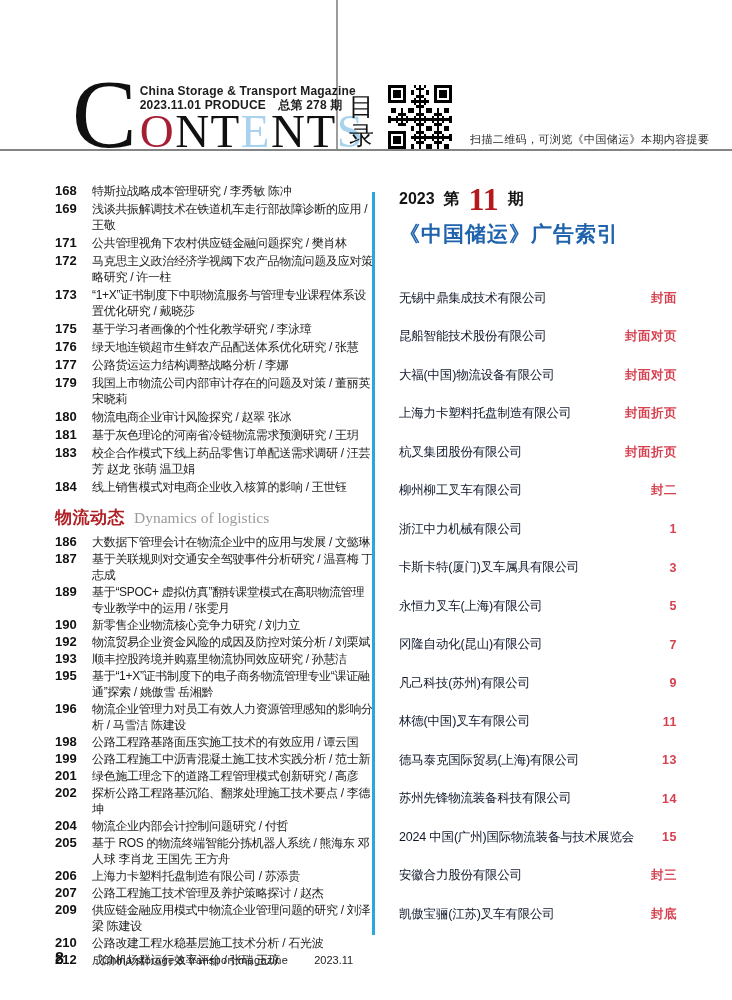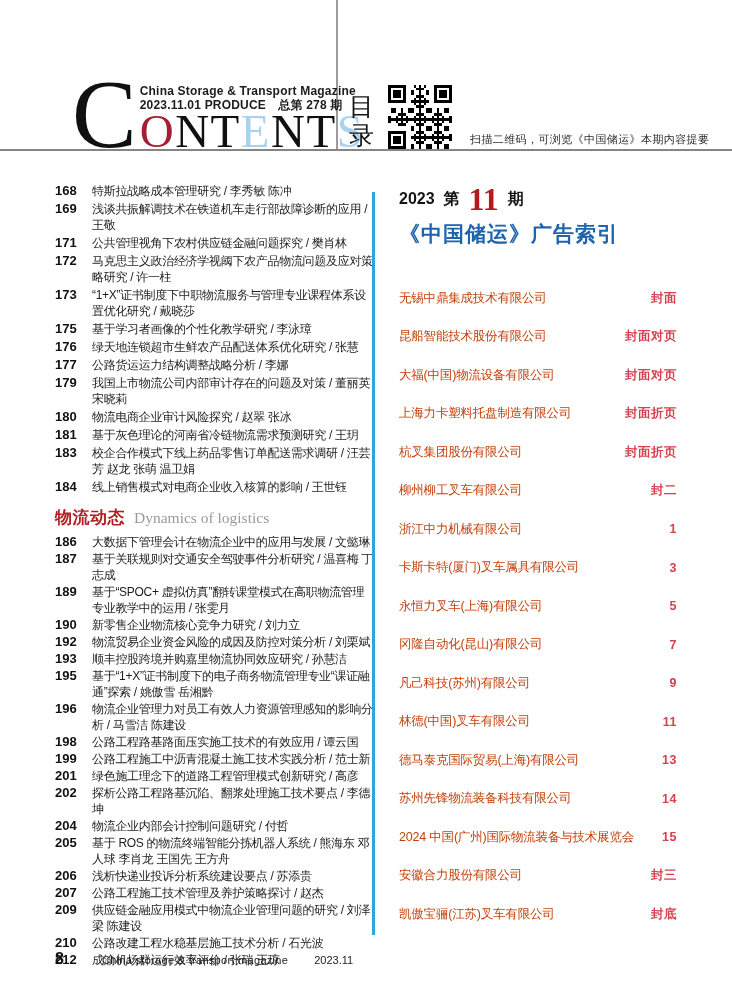--- a/index.html
+++ b/index.html
@@ -37,21 +37,21 @@
 
   
   #ad-head{position:absolute;left:399px;top:186px;width:280px;}
   #ad-year-line{display:flex;align-items:center;font-size:16px;font-weight:bold;color:#141414;}
   #ad-issue-num{font-family:"Liberation Serif","DejaVu Serif",serif;font-size:32px;line-height:26px;
                 color:#b5181d;font-weight:bold;margin:0 9px;}
   #ad-year{margin-right:9px;}
   #ad-title{margin-top:8px;font-size:21px;font-weight:bold;color:#2063ad;letter-spacing:1px;white-space:nowrap;}
   #ad-list{position:absolute;left:399px;top:279px;width:278px;}
   .ad-row{height:38.5px;display:flex;justify-content:space-between;align-items:center;}
-  .ad-name{font-size:12.5px;color:#c2410c;letter-spacing:-0.2px;}
+  .ad-name{font-size:12.5px;color:#0f172a;letter-spacing:-0.2px;}
   .ad-page{font-size:12.5px;color:#d6404f;font-weight:bold;letter-spacing:0.5px;}
 
   
   #footer{position:absolute;left:55px;top:950px;display:flex;align-items:baseline;}
   #footer-num{font-size:16px;font-weight:bold;color:#111;}
   #footer-mag{font-size:11px;margin-left:38px;color:#222;letter-spacing:0.3px;}
   #footer-issue{font-size:11px;margin-left:26px;color:#222;}
 </style>
 </head>
 <body>
@@ -414,21 +414,21 @@
     <span class="a-title">物流企业内部会计控制问题研究 / 付哲</span>
   </div>
 
   <div class="article">
     <span class="a-num">205</span>
     <span class="a-title">基于 ROS 的物流终端智能分拣机器人系统 / 熊海东 邓人球 李肖龙 王国先 王方舟</span>
   </div>
 
   <div class="article">
     <span class="a-num">206</span>
-    <span class="a-title">浅析快递业投诉分析系统建设要点 / 苏添贵</span>
+    <span class="a-title">上海力卡塑料托盘制造有限公司 / 苏添贵</span>
   </div>
 
   <div class="article">
     <span class="a-num">207</span>
     <span class="a-title">公路工程施工技术管理及养护策略探讨 / 赵杰</span>
   </div>
 
   <div class="article">
     <span class="a-num">209</span>
     <span class="a-title">供应链金融应用模式中物流企业管理问题的研究 / 刘泽梁 陈建设</span>

